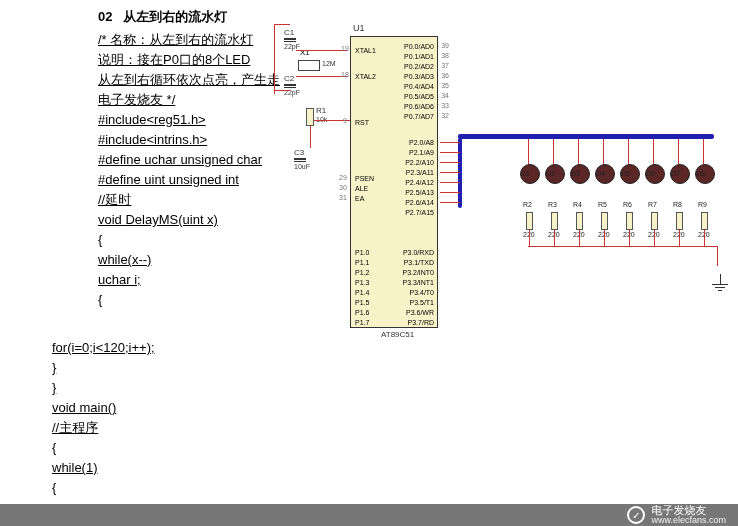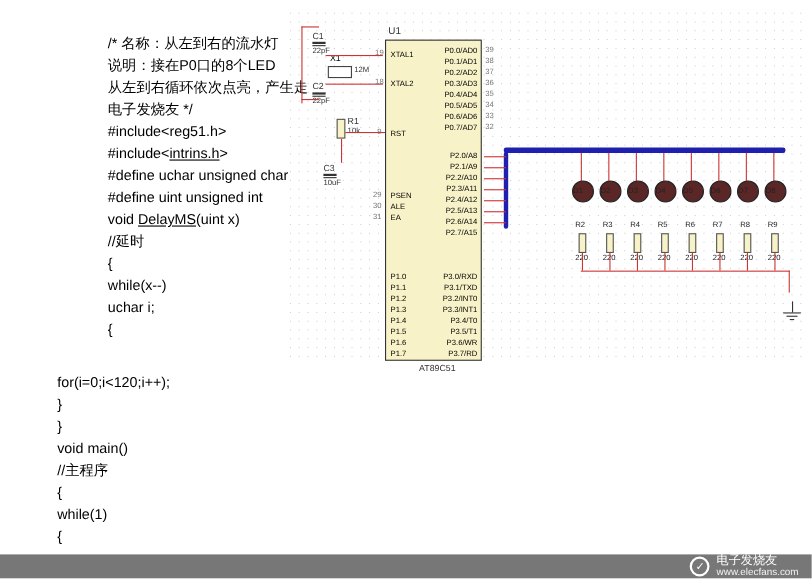--- a/index.html
+++ b/index.html
@@ -1,20 +1,20 @@
 <!DOCTYPE html>
 <html><head>
 <meta charset="utf-8">
 <style>
   * { margin:0; padding:0; box-sizing:border-box; }
   body { font-family:"Microsoft YaHei","SimSun",Arial,sans-serif; font-size:13px; background:#fff; width:738px; height:526px; position:relative; overflow:hidden; }
   .page { position:relative; width:100%; height:100%; }
   .heading { position:absolute; left:98px; top:8px; font-weight:bold; font-size:13px; }
   .code-block { position:absolute; left:98px; top:30px; width:180px; line-height:20px; font-size:13px; }
-  .code-line { white-space:nowrap; }
+  .code-line { white-space:nowrap;text-decoration:underline; }
   .code-below { position:absolute; left:52px; top:338px; line-height:20px; font-size:13px; }
   .underline { text-decoration:underline;margin-top:48px; }
   .schematic { position:absolute; left:260px; top:8px; width:470px; height:320px; }
   .dotgrid { position:absolute; inset:0; background-image:radial-gradient(circle,#c7c7c7 .6px,transparent .6px); background-size:8px 8px; z-index:0; }
   .mcu { position:absolute; left:90px; top:28px; width:88px; height:292px; background:#f8f2c8; border:1.5px solid #333; z-index:3; }
   .mcu-label-top { position:absolute; top:-14px; left:2px; font-size:9px; color:#333; }
   .mcu-label-bot { position:absolute; bottom:-12px; left:30px; font-size:8px; color:#333; }
   .pin { position:absolute; font-size:7px; color:#000; }
   .pinL { text-align:left; }
   .pinR { text-align:right; }
@@ -40,32 +40,36 @@
   .xtal { position:absolute; left:38px; top:52px; width:22px; height:11px; border:1px solid #444; background:#fff; z-index:3; }
   .xlabel { position:absolute; left:40px; top:40px; font-size:8px; }
   .footer { position:absolute; bottom:0; left:0; right:0; height:22px; background:#777; color:#fff; font-size:11px; display:flex; align-items:center; justify-content:flex-end; padding-right:12px; }
   .footer-ico { width:18px; height:18px; border-radius:50%; border:2px solid #fff; margin-right:6px; display:flex; align-items:center; justify-content:center; font-size:10px; }
 </style>
 </head>
 <body>
 
 <div class="page">
 
+  <div class="heading">
+    <span>02</span>&nbsp;&nbsp;
+    <span>从左到右的流水灯</span>
+  </div>
 
   <div class="code-block">
     <div class="code-line">/*   名称：从左到右的流水灯</div>
     <div class="code-line">说明：接在P0口的8个LED</div>
     <div class="code-line">从左到右循环依次点亮，产生走</div>
     <div class="code-line">电子发烧友   */</div>
     <div class="code-line">#include&lt;reg51.h&gt;</div>
     <div class="code-line">#include&lt;<span class="underline">intrins.h</span>&gt;</div>
     <div class="code-line">#define uchar unsigned char</div>
     <div class="code-line">#define uint unsigned int</div>
+    <div class="code-line">//延时</div>
     <div class="code-line">void <span class="underline">DelayMS</span>(uint x)</div>
-    <div class="code-line">//延时</div>
     <div class="code-line">{</div>
     <div class="code-line">while(x--)</div>
     <div class="code-line">uchar i;</div>
     <div class="code-line">{</div>
   </div>
 
   <div class="code-below">
     <div class="code-line">for(i=0;i&lt;120;i++);</div>
     <div class="code-line">}</div>
     <div class="code-line">}</div>

